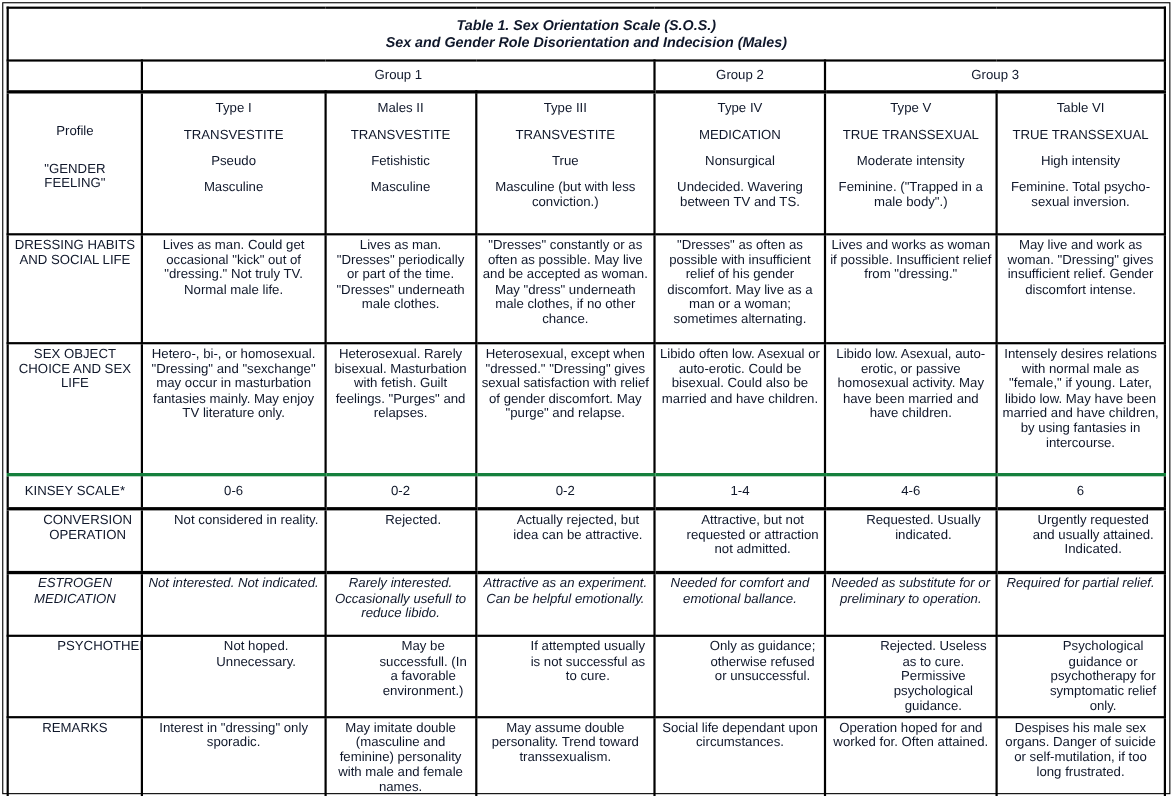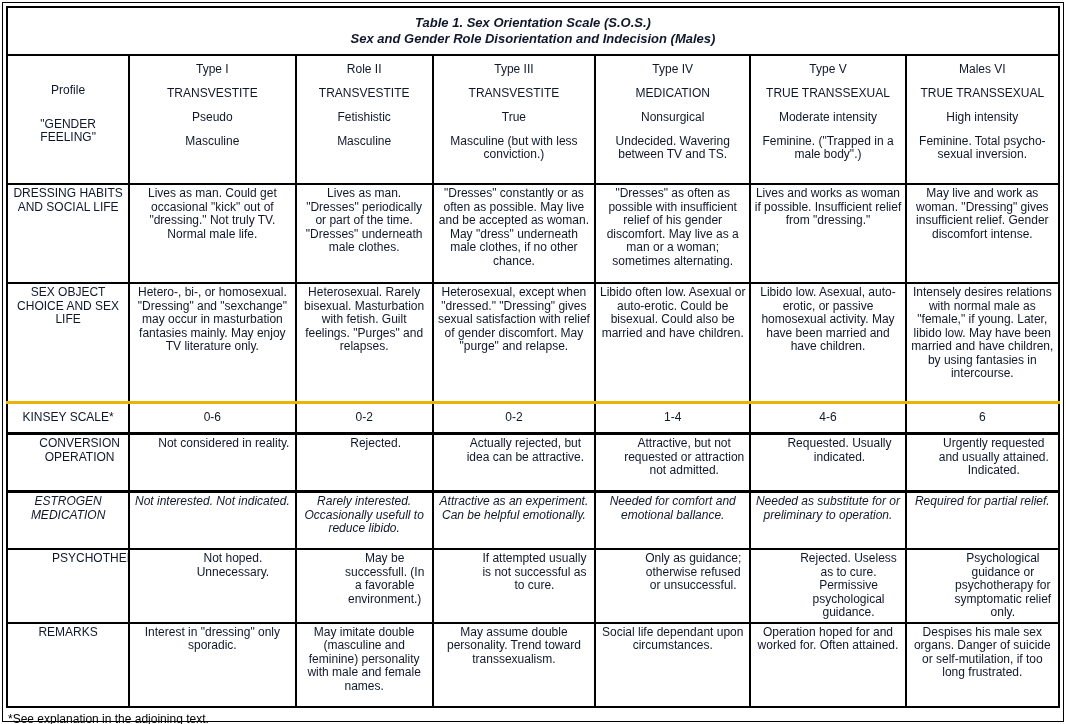--- a/index.html
+++ b/index.html
@@ -33,21 +33,21 @@
   }
   tr.groups-row td { height: 22px; vertical-align: middle; border-bottom: 3px solid #000; }
   tr.types-row td { height: 118px; padding-top: 7px; }
   tr.types-row td .seg { line-height: 13px; margin-bottom: 11px; }
   td.profile-label { vertical-align: middle; }
   td.profile-label .lbl-line { line-height: 13px; margin: 21px 0; }
 
   tr.r-dressing td { height: 93px; }
   tr.r-sexobj  td { height: 113px; }
   tr.r-kinsey  td { height: 24px; vertical-align: middle;
-                    border-top: 3px solid #eab308; border-bottom: 3px solid #000; }
+                    border-top: 3px solid #15803d; border-bottom: 3px solid #000; }
   tr.r-conv    td { height: 51px; border-bottom: 3px solid #000; padding-left: 26px; }
   tr.r-estr    td { height: 51px; font-style: italic; }
   tr.r-psych   td { height: 50px; padding-left: 44px; }
   tr.r-remarks td { height: 78px; }
 
   .footnotes {
     text-align: left; font-size: 12px; line-height: 15px;
     padding: 4px 2px 2px 2px; color: #000;
   }
 </style>
@@ -68,34 +68,40 @@
       </colgroup>
 
       <tbody>
           <tr class="title-row">
         <td colspan="7">
           <div>Table 1. Sex Orientation Scale (S.O.S.)</div>
           <div>Sex and Gender Role Disorientation and Indecision (Males)</div>
         </td>
       </tr>
 
+      <tr class="groups-row">
+        <td></td>
+        <td colspan="3">Group 1</td>
+        <td>Group 2</td>
+        <td colspan="2">Group 3</td>
+      </tr>
 
       <tr class="types-row">
         <td class="profile-label">
           <div class="lbl-line">Profile</div>
           <div class="lbl-line">"GENDER FEELING"</div>
         </td>
         <td>
           <div class="seg">Type I</div>
           <div class="seg">TRANSVESTITE</div>
           <div class="seg">Pseudo</div>
           <div class="seg">Masculine</div>
         </td>
         <td>
-          <div class="seg">Role II</div>
+          <div class="seg">Males II</div>
           <div class="seg">TRANSVESTITE</div>
           <div class="seg">Fetishistic</div>
           <div class="seg">Masculine</div>
         </td>
         <td class="dbl">
           <div class="seg">Type III</div>
           <div class="seg">TRANSVESTITE</div>
           <div class="seg">True</div>
           <div class="seg">Masculine (but with less conviction.)</div>
         </td>
@@ -105,21 +111,21 @@
           <div class="seg">Nonsurgical</div>
           <div class="seg">Undecided. Wavering between TV and TS.</div>
         </td>
         <td>
           <div class="seg">Type V</div>
           <div class="seg">TRUE TRANSSEXUAL</div>
           <div class="seg">Moderate intensity</div>
           <div class="seg">Feminine. ("Trapped in a male body".)</div>
         </td>
         <td>
-          <div class="seg">Males VI</div>
+          <div class="seg">Table VI</div>
           <div class="seg">TRUE TRANSSEXUAL</div>
           <div class="seg">High intensity</div>
           <div class="seg">Feminine. Total psycho-sexual inversion.</div>
         </td>
       </tr>
 
       <tr class="r-dressing">
         <td>DRESSING HABITS AND SOCIAL LIFE</td>
         <td>Lives as man. Could get occasional "kick" out of "dressing." Not truly TV. Normal male life.</td>
         <td>Lives as man. "Dresses" periodically or part of the time. "Dresses" underneath male clothes.</td>

